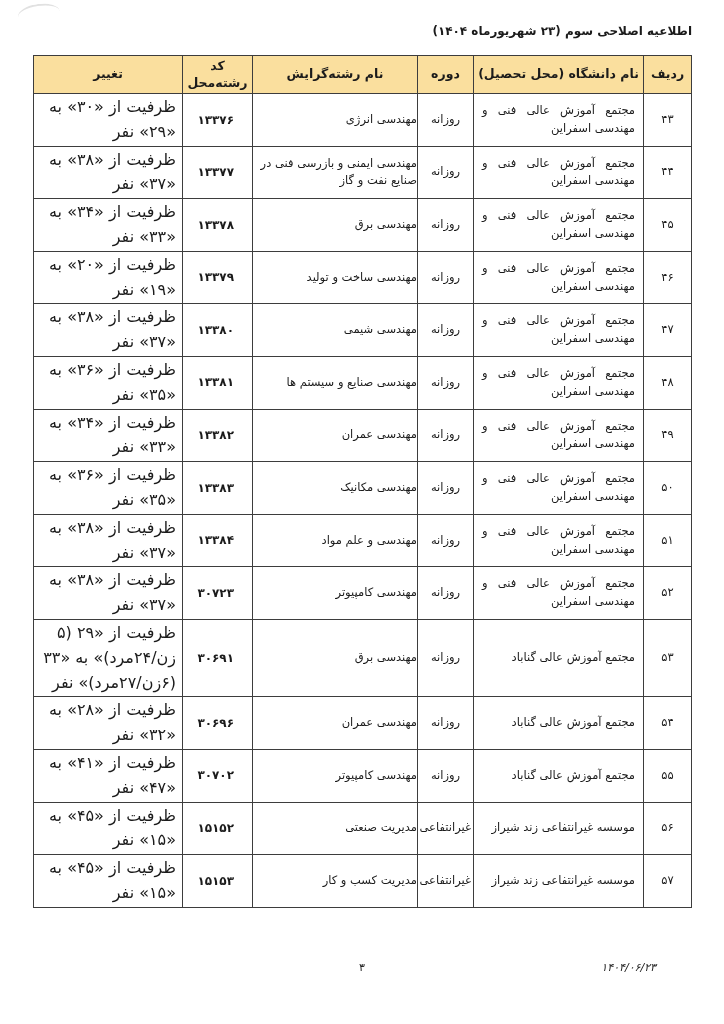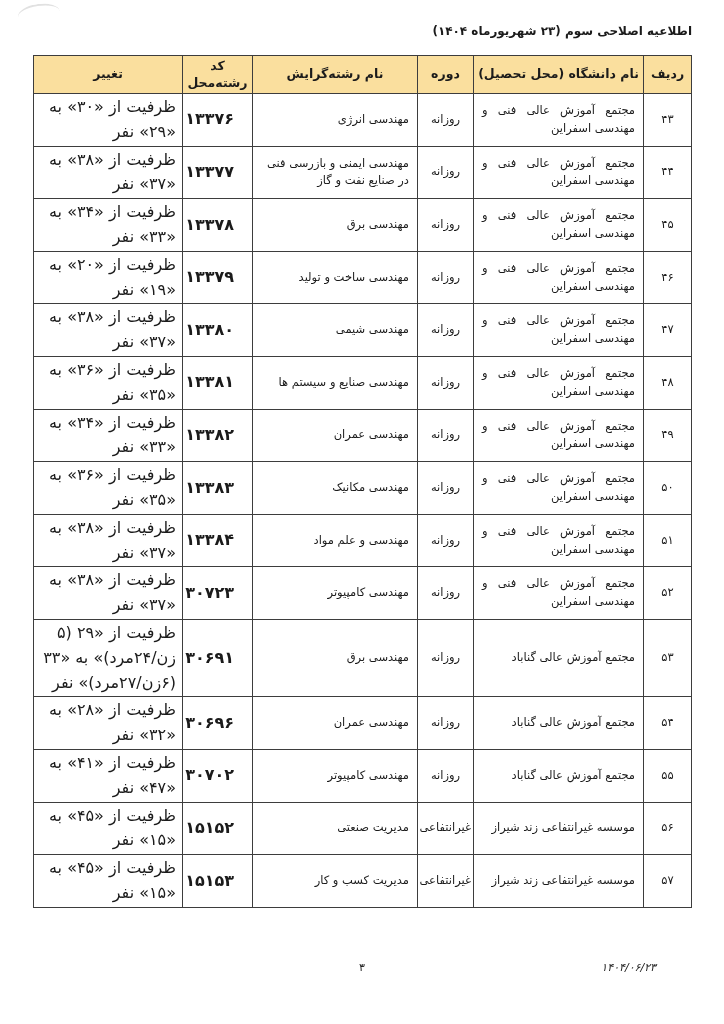--- a/index.html
+++ b/index.html
@@ -55,22 +55,22 @@
     font-size:11.5px;
     line-height:1.55;
     padding:1px 6px;
     background:#ffffff;
   }
   tr.r-tall  td { height:44px; }
   tr.r-short td { height:20px; }
   td.c-no     { text-align:center; padding:1px 2px; }
   td.c-uni    { text-align:justify; text-align-last:right; padding:0 8px; }
   td.c-period { text-align:center; padding:1px 2px;margin-top:21px; }
-  td.c-field  { text-align:right; padding:1px 8px; }
-  td.c-code   { text-align:center; font-weight:bold; font-size:16px; padding:1px 18px; }
+  td.c-field  { text-align:right; padding:1px 0; }
+  td.c-code   { text-align:center; font-weight:bold; font-size:12px; padding:1px 18px; }
   td.c-change { text-align:right; font-size:16px; padding:1px 6px; }
   .doc-footer {
     position:absolute; top:961px; left:0; right:0; height:18px;
     font-size:11px;
   }
   .page-number {
     position:absolute; left:50%; transform:translateX(-50%);
   }
   .footer-date {
     position:absolute; right:68px;

